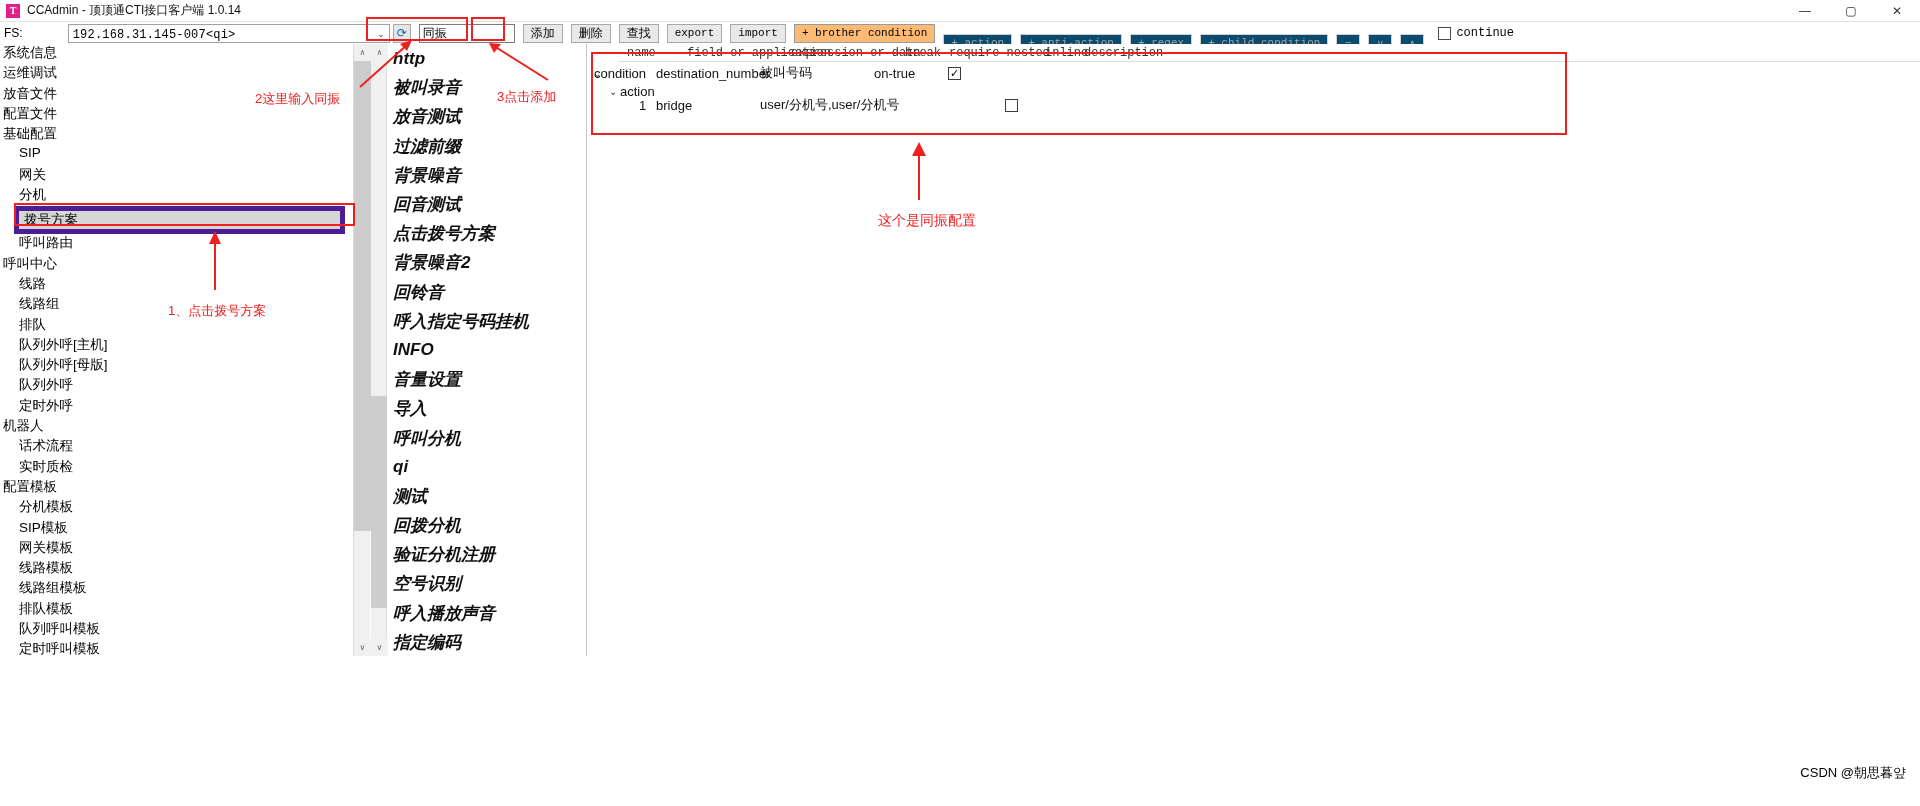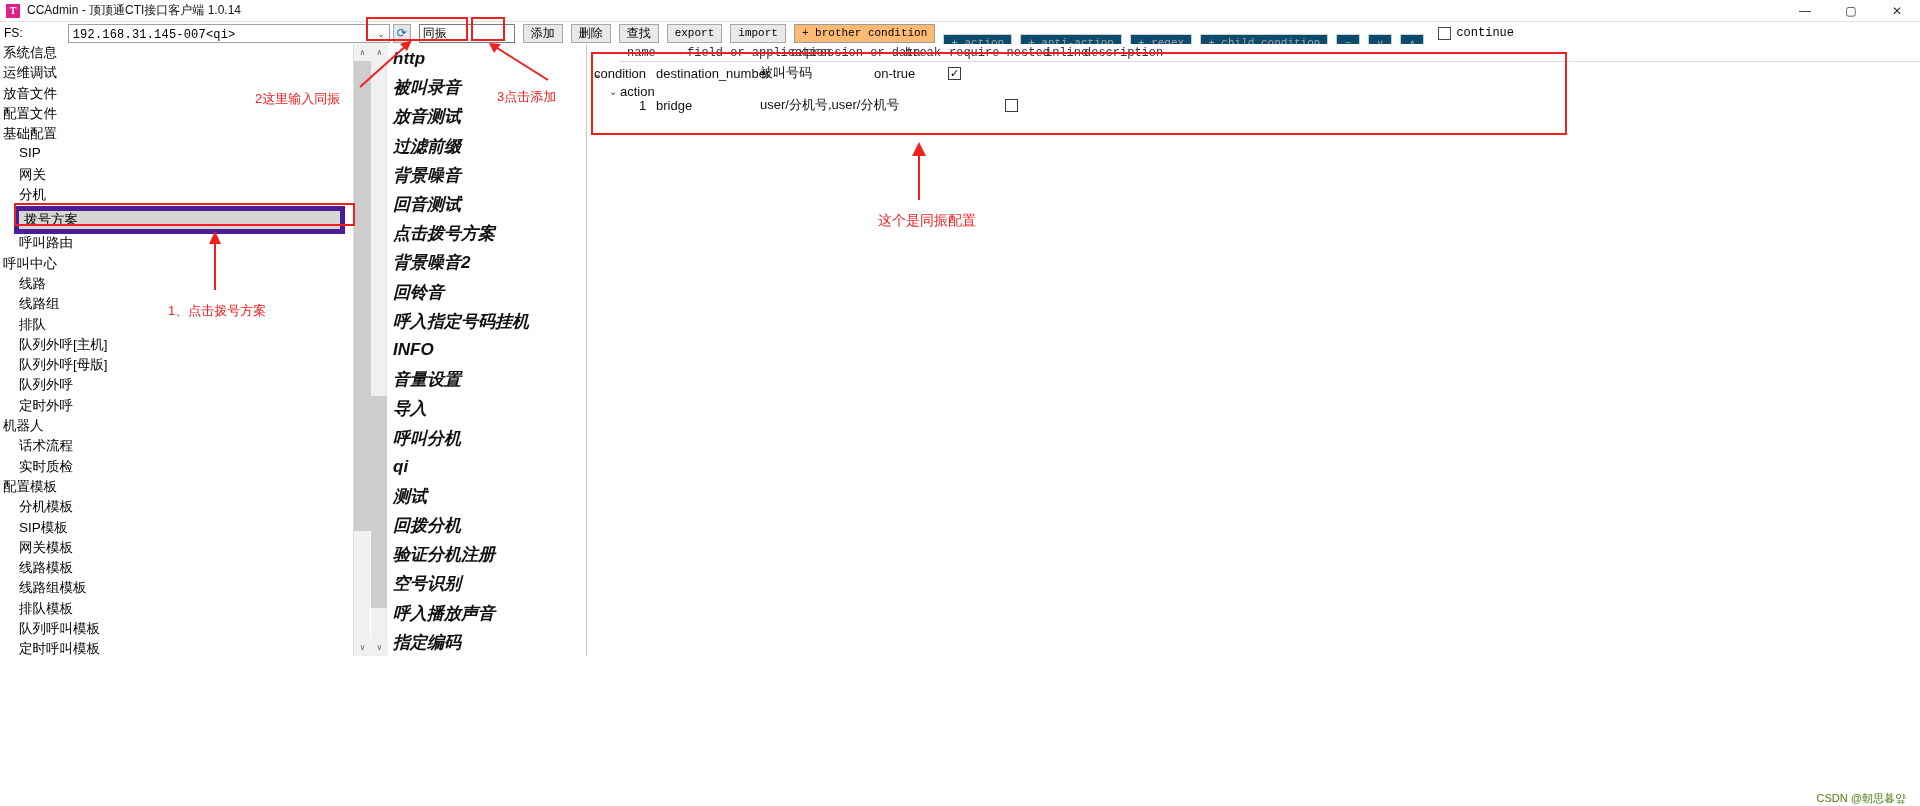--- a/index.html
+++ b/index.html
@@ -144,21 +144,21 @@
   .anno{ position:absolute; color:#ef2020; font-size:13px; white-space:nowrap; font-weight:500;}
   .anno.big{ font-size:14px; }
   .redbox{ position:absolute; border:2px solid #ef2020; pointer-events:none; }
   svg.arrow{ position:absolute; overflow:visible; pointer-events:none; }
 
   
   #bottombar{
     position:absolute; left:0; top:656px; width:1920px; height:150px; background:#fff;
   }
   #watermark{
-    position:absolute; right:14px; bottom:0; font-size:11px; color:#4d7c0f;
+    position:absolute; right:14px; bottom:24px; font-size:13px; color:#000000;
   }
 </style>
 </head>
 <body>
 
 <div id="titlebar">
   <div id="app-icon">T</div>
   <div id="title-text">CCAdmin - 顶顶通CTI接口客户端 1.0.14</div>
   <div id="winbtns">
     <div class="wbtn" id="btn-min">—</div>

